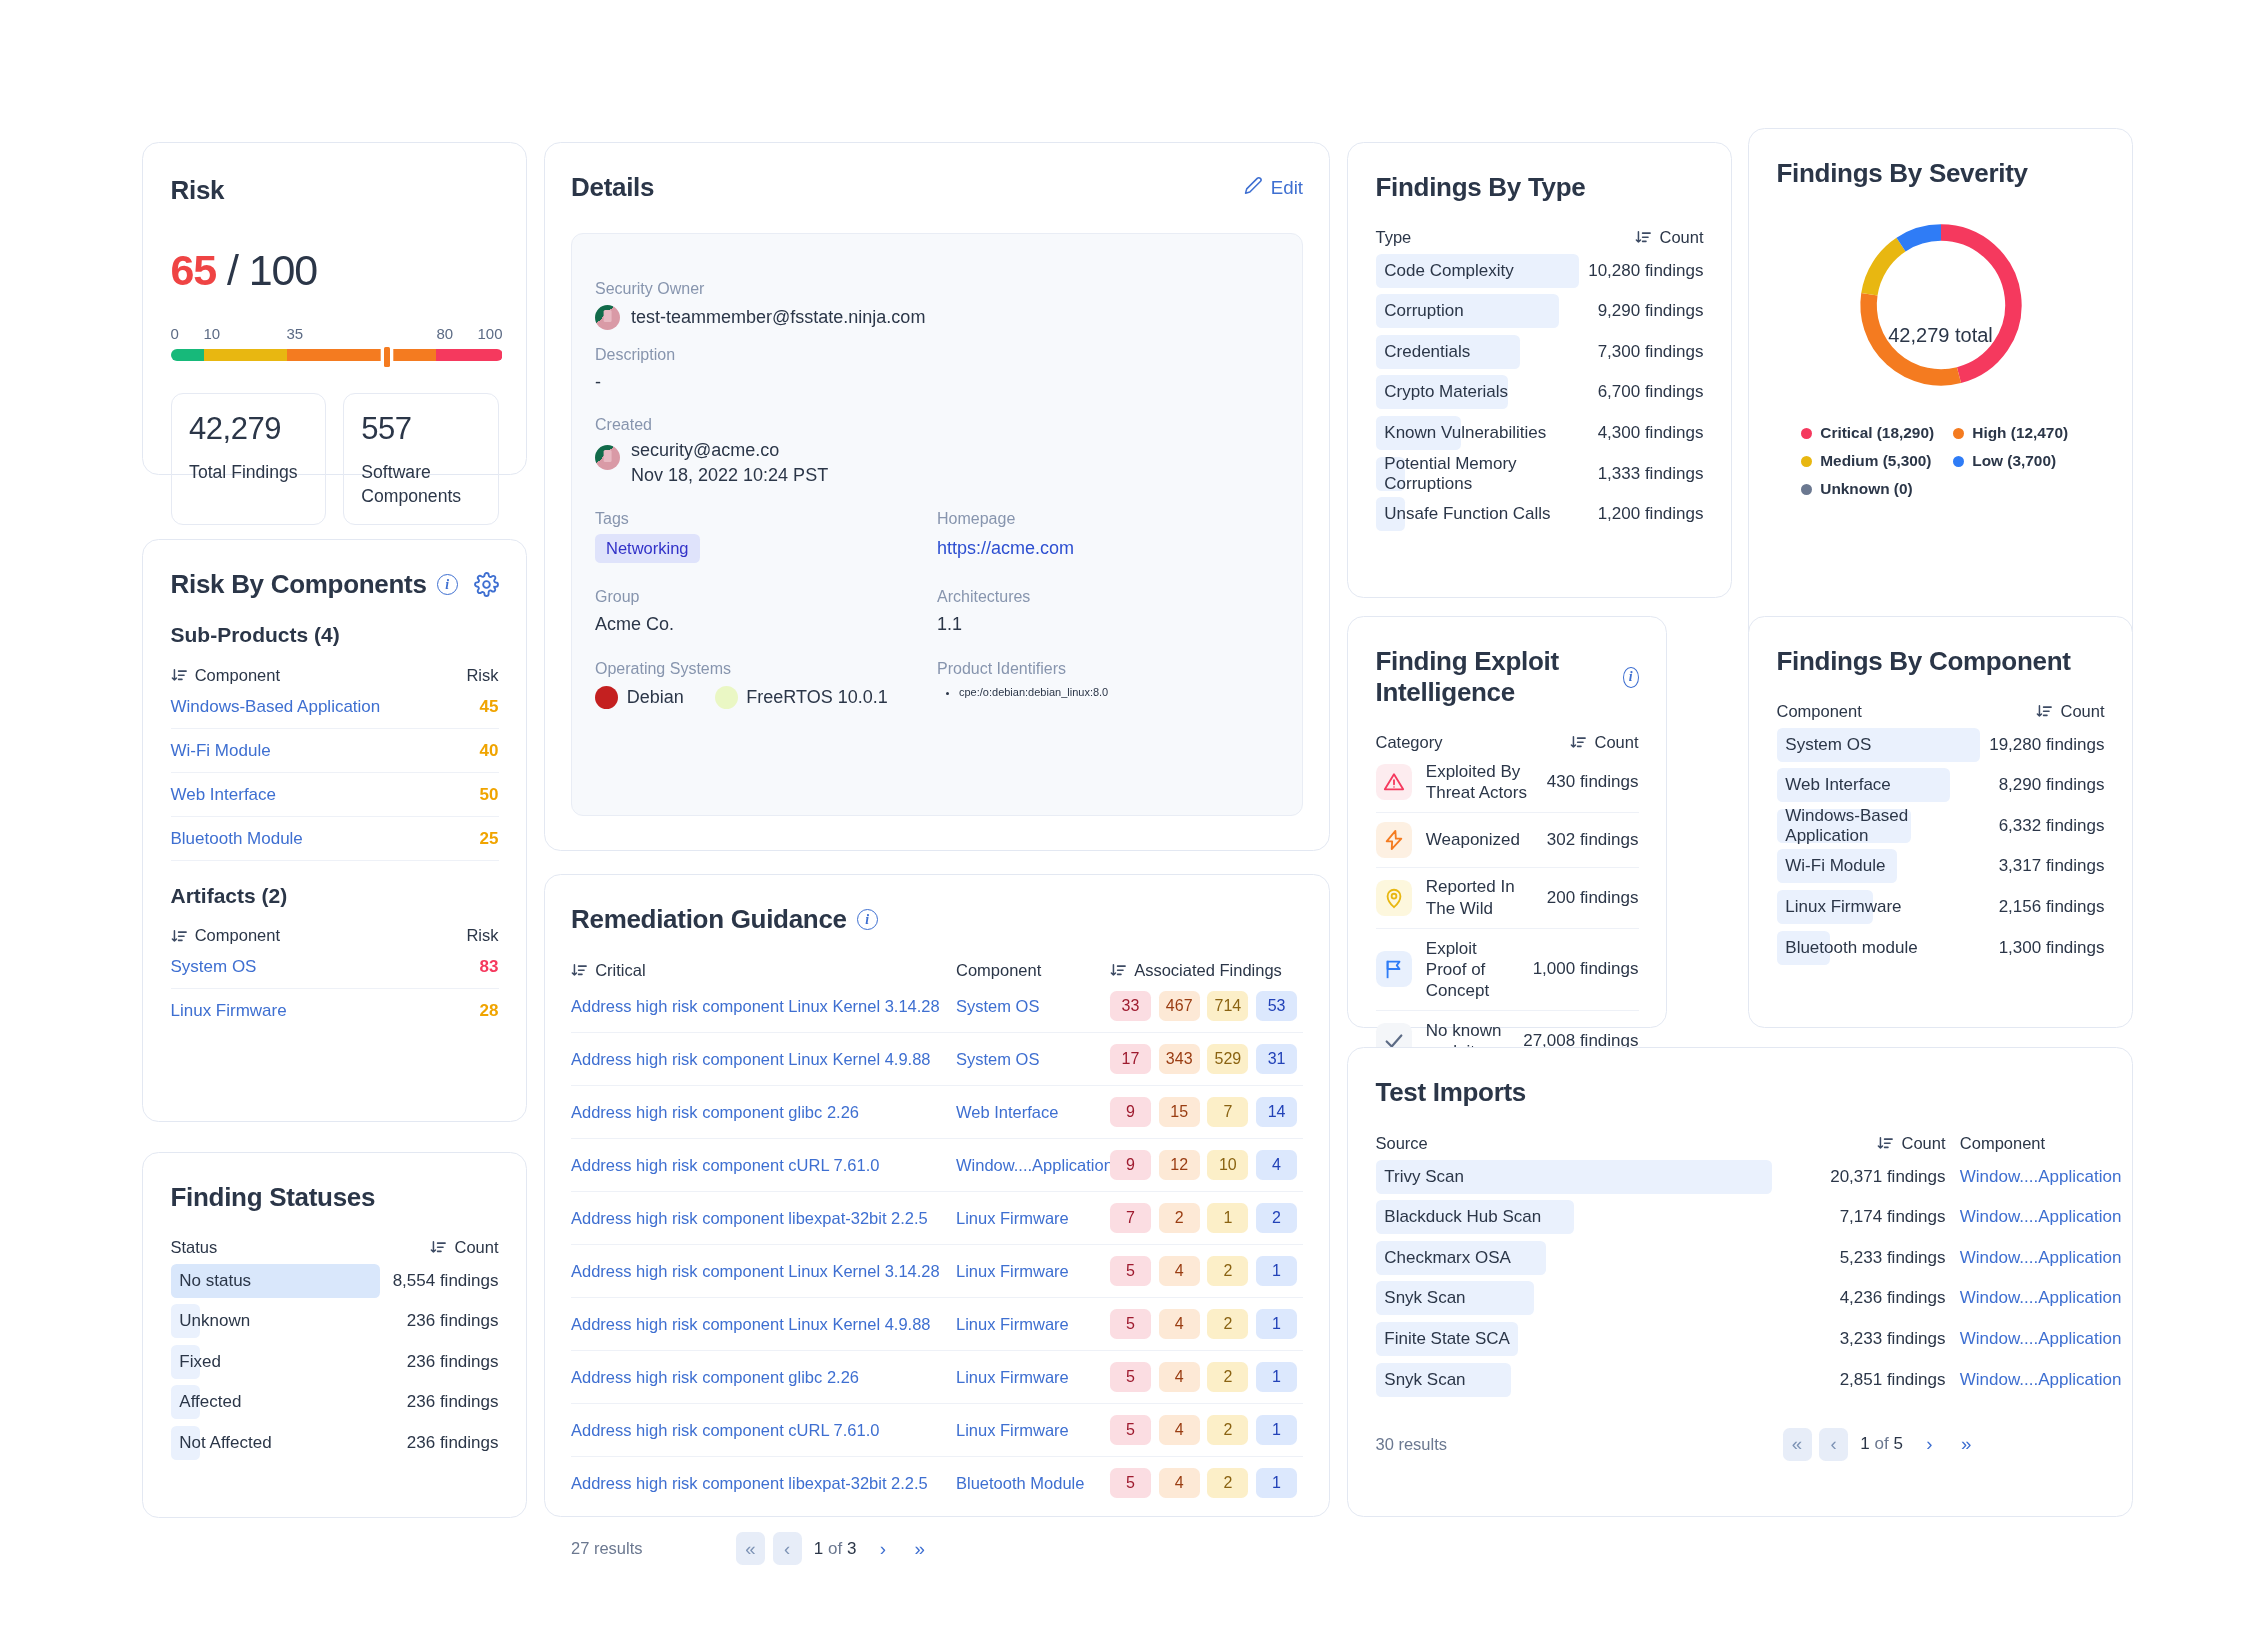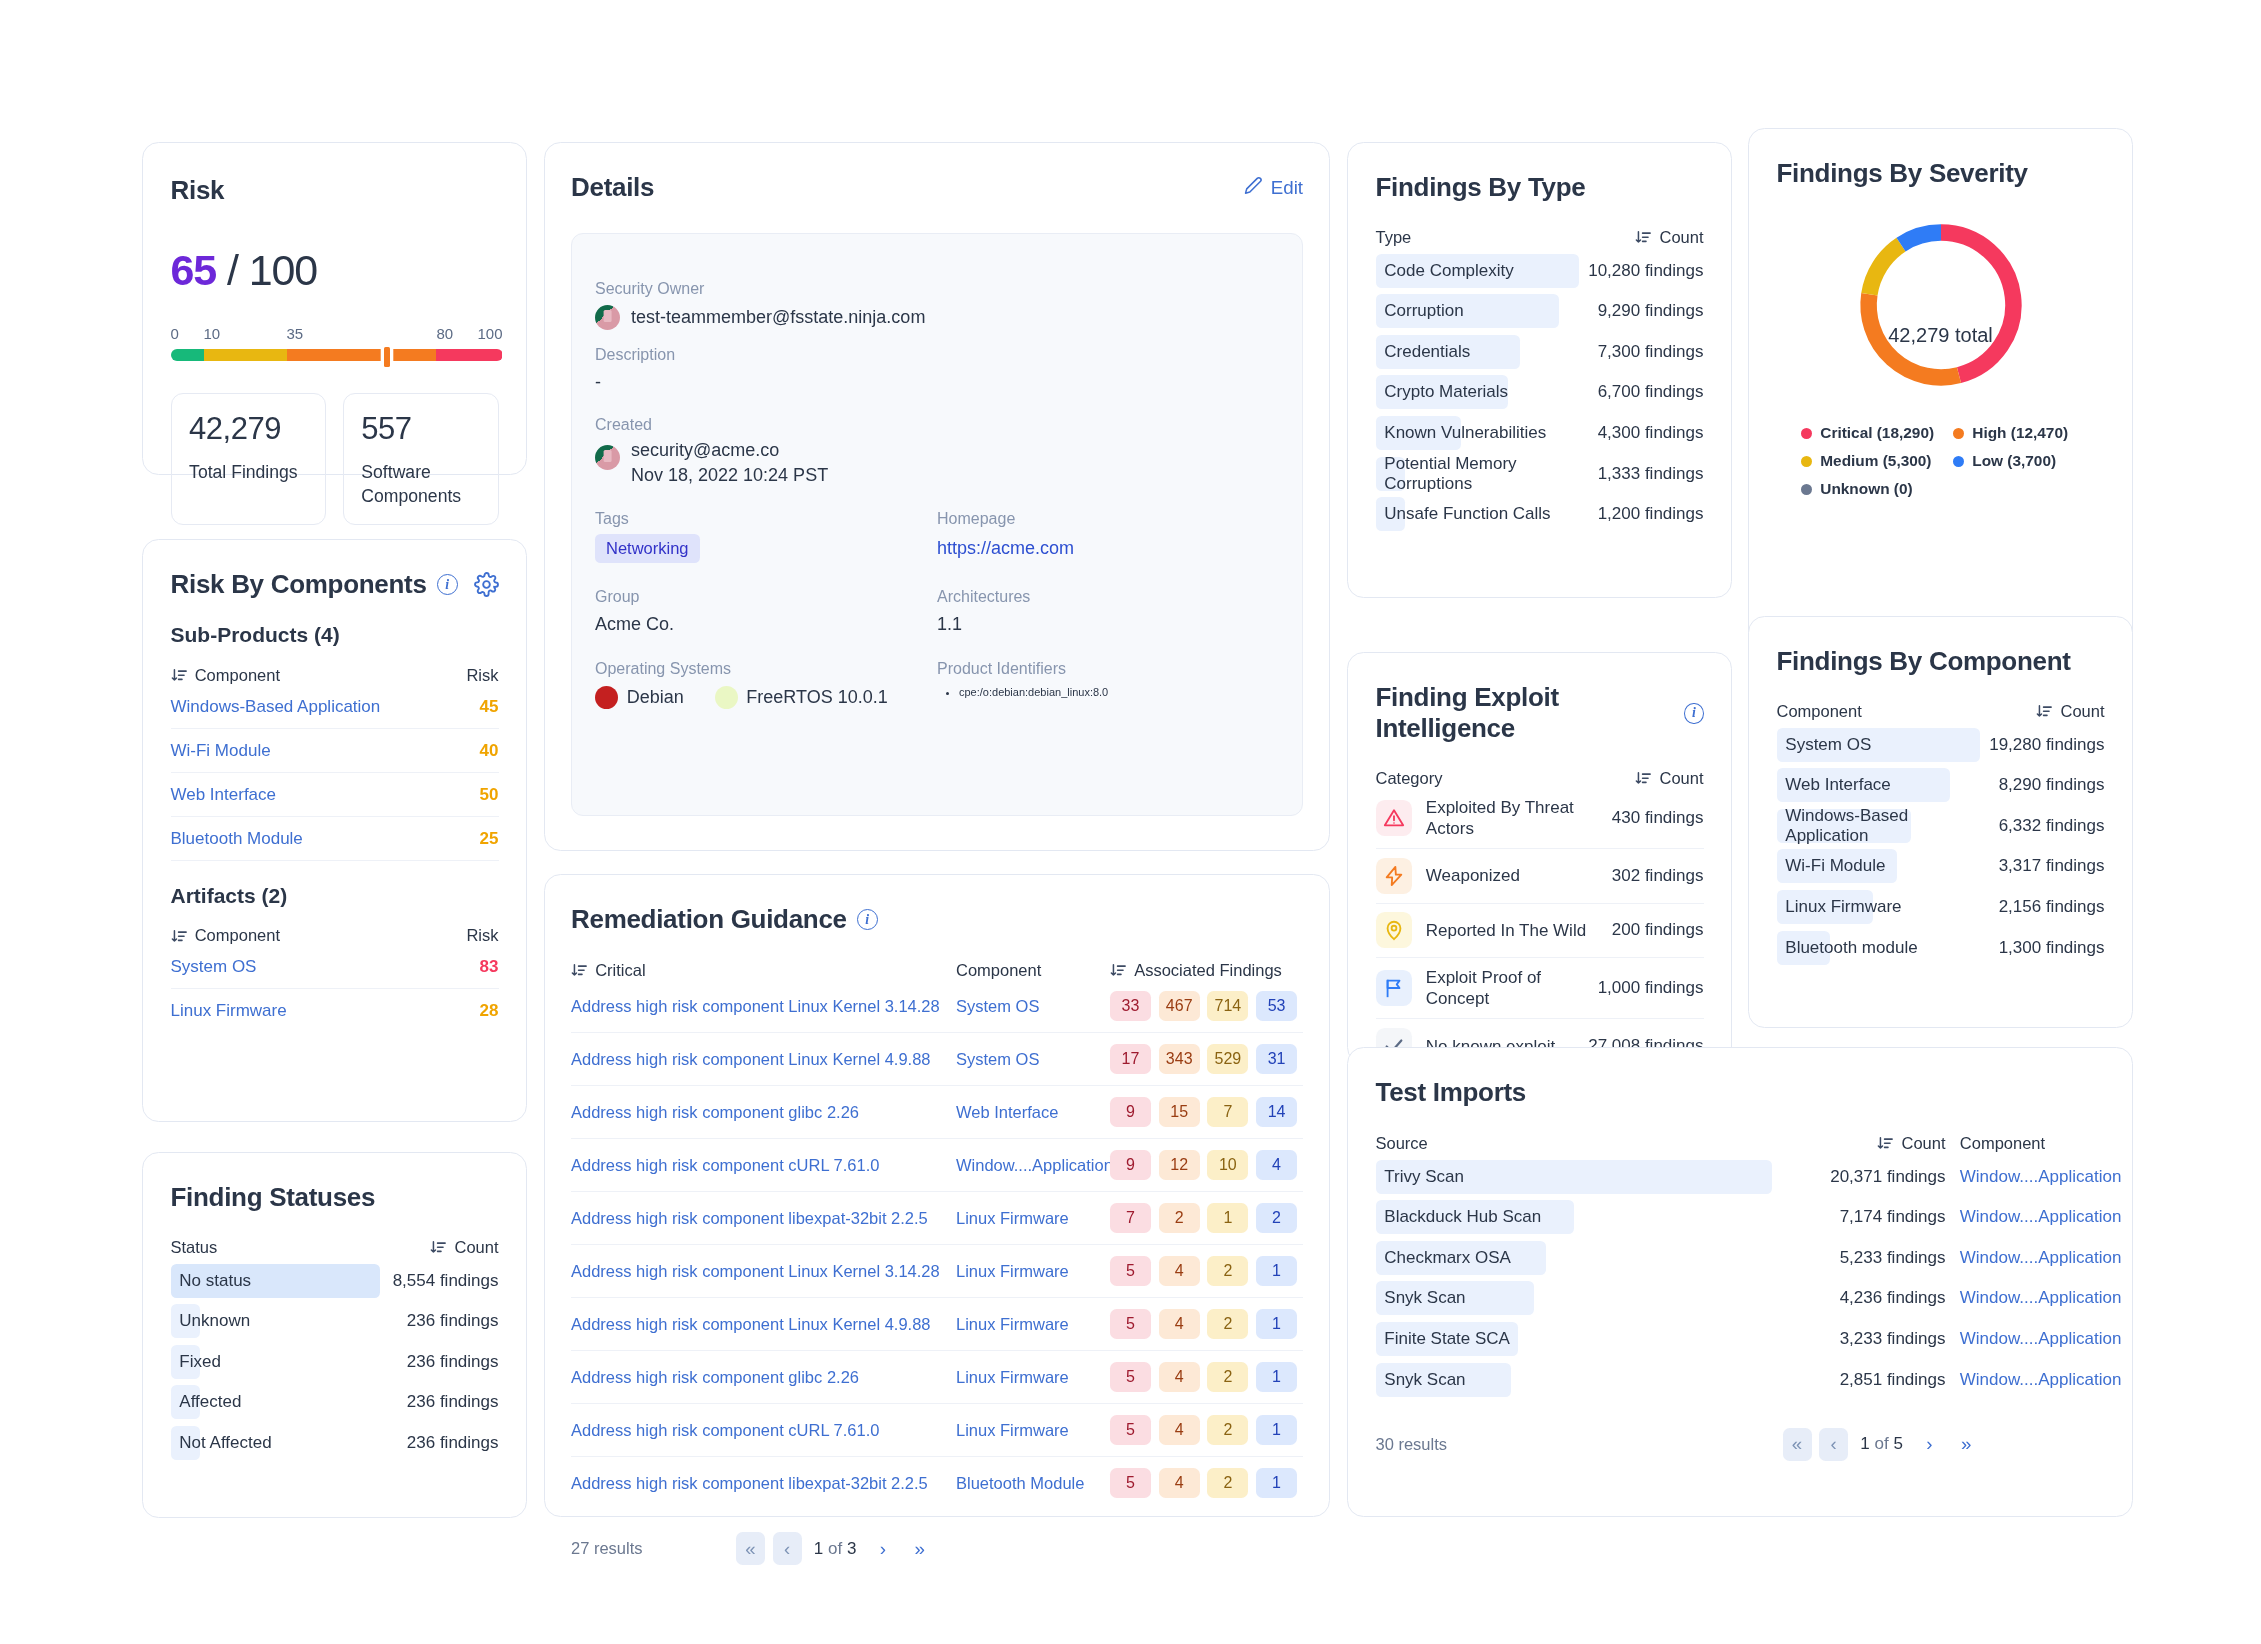--- a/index.html
+++ b/index.html
@@ -30,21 +30,21 @@
     border: 1.6px solid #3e6fd1; color: #3e6fd1;
     display: inline-flex; align-items: center; justify-content: center;
     font-size: 13.7px; font-style: italic; font-weight: 700;
     font-family: "Liberation Serif", serif; line-height: 1;
   }
   .gear-ic { width: 25px; height: 25px; }
 
   
   #risk-card { left: 142px; top: 142px; width: 385px; height: 333px; padding: 32px 27.5px; }
   .risk-score { margin-top: 40px; font-size: 43px; font-weight: 700; letter-spacing: -1.1px; }
-  .risk-score .num { color: #6d28d9; }
+  .risk-score .num { color: #ef4444; }
   .risk-score .den { color: #2b3648; font-weight: 400; }
   .gauge-wrap { margin-top: 30px; position: relative; }
   .gauge-ticks { position: relative; height: 18.7px; }
   .gauge-ticks span {
     position: absolute; font-size: 15px; color: #5c6b85; top: 0;
   }
   .gauge-bar {
     margin-top: 5.5px; position: relative; height: 12px; width: 332px;
     border-radius: 6px; overflow: hidden; display: flex;
   }
@@ -170,21 +170,21 @@
     display: flex; align-items: center; justify-content: center;
     font-size: 18.7px; color: #3e6fd1;
   }
   .pg-btn.disabled { background: #e7edf8; color: #7d93b5; }
   .pg-info { color: #2b3648; padding: 0 4.4px; font-size: 17px; }
   .pg-info .of { color: #6b7890; }
 
   
   #fbt-card { left: 1347px; top: 142px; width: 385px; height: 456px; padding: 29px 27.5px; }
   
-  #fei-card { left: 1347px; top: 616px; width: 385px; height: 412px; padding: 29px 27.5px; margin-top: 36px; }
+  #fei-card { left: 1347px; top: 616px; width: 320px; height: 412px; padding: 29px 27.5px; }
   .fei-row {
     display: flex; align-items: center; gap: 14.3px;
     padding: 8.8px 0; border-bottom: 1.6px solid #eef1f7; min-height: 53px;
   }
   .fei-row:last-child { border-bottom: none; }
   .fei-ic {
     width: 36px; height: 36px; border-radius: 8.8px; flex: none;
     display: flex; align-items: center; justify-content: center;
   }
   .fei-lbl { flex: 1; font-size: 17px; color: #2b3648; line-height: 1.25; }

